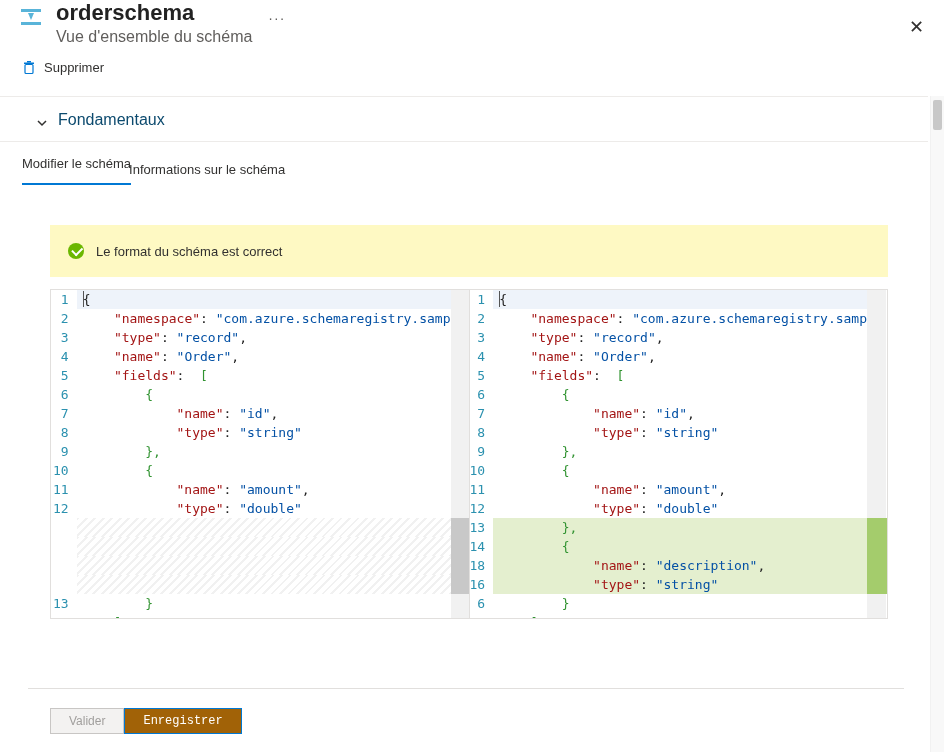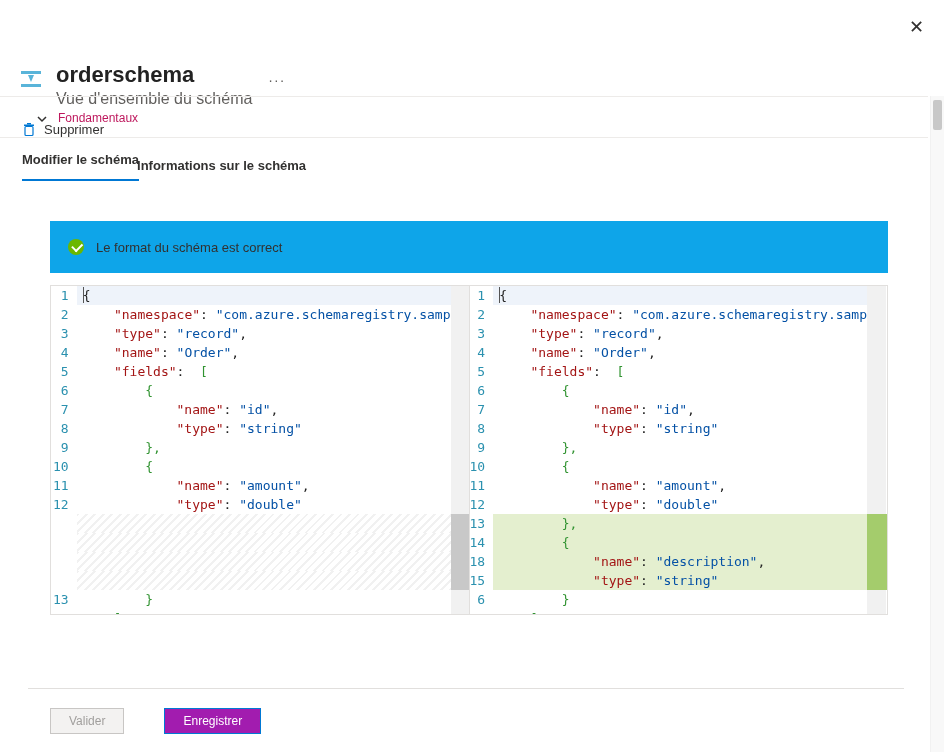--- a/index.html
+++ b/index.html
@@ -10,22 +10,21 @@
     color: #323130;
     background: #fff;
     width: 944px;
     height: 752px;
     overflow: hidden;
     position: relative;
   }
   .header {
     display: flex;
     align-items: flex-start;
-    padding: 24px 18px 4px 18px;
-    margin-top: 38px;
+    padding: 0 18px 4px 18px;
   }
   .header-iconbox {
     width: 26px; height: 26px;
     display: flex; align-items: center; justify-content: center;
     margin-right: 12px;
     margin-top: 4px;
   }
   .header-title {
     font-size: 22px;
     font-weight: 600;
@@ -64,32 +63,31 @@
   }
   .cmdbar-item svg { margin-right: 8px; }
   .divider {
     height: 1px;
     background: #edebe9;
     margin: 0 0 0 0;
   }
   .section-fund {
     display: flex; align-items: flex-end;
     padding: 14px 22px 12px 36px;
-    font-size: 12px;
-    color: #be185d;
+    font-size: 16px;
+    color: #0c4a6e;
     border-bottom: 1px solid #edebe9;
     cursor: pointer;
   }
   .section-fund svg { margin-right: 10px; }
   .tabs {
     display: flex;
     padding: 14px 22px 0 22px;
     font-size: 13px;
     color: #323130;
-    font-weight: bold;
   }
   .tab {
     padding-bottom: 8px;
     cursor: pointer;
     white-space: nowrap;
   }
   .tab.active {
     border-bottom: 2px solid #0078d4;
   }
   .scroll-area {
@@ -107,21 +105,21 @@
   .vscroll-thumb {
     position: absolute;
     left: 2px; right: 2px;
     top: 4px; height: 30px;
     background: #c8c8c8;
     border-radius: 2px;
   }
   .status-banner {
     margin: 40px 40px 12px 50px;
     padding: 18px 18px;
-    background: #0ea5e9;
+    background: #fef9c3;
     display: flex; align-items: center;
     color: #323130;
     font-size: 13px;
   }
   .status-dot {
     width: 16px; height: 16px;
     background: #6bb700;
     border-radius: 50%;
     display: flex; align-items: center; justify-content: center;
     margin-right: 12px;
@@ -210,38 +208,39 @@
   .footer-div {
     position: absolute;
     left: 28px; right: 40px;
     top: 688px;
     height: 1px;
     background: #e1dfdd;
   }
   .footer {
     position: absolute;
     left: 50px; bottom: 18px;
-    display: flex; gap: 40px;
+    display: flex; 
   }
   .btn {
     border: 1px solid #c8c6c4;
     padding: 5px 18px;
     font-size: 12px;
     cursor: pointer;
     background: #fff;
   }
   .btn.disabled {
     color: #a19f9d;
     cursor: default;
     background: #f3f2f1;
   }
   .btn.primary {
-    background: #a21caf;
+    background: #a16207;
     border-color: #0078d4;
     color: #fff;
+    font-family: Liberation Mono, monospace;
   }
 </style>
 </head>
 <body>
 
 <div class="header">
   <div class="header-iconbox">
     <svg width="26" height="26" viewBox="0 0 26 26">
       <rect x="3" y="5" width="20" height="3" fill="#59b4d9"></rect>
       <rect x="3" y="18" width="20" height="3" fill="#59b4d9"></rect>
@@ -329,21 +328,21 @@
           <div>6</div>
           <div>7</div>
           <div>8</div>
           <div>9</div>
           <div>10</div>
           <div>11</div>
           <div>12</div>
           <div>13</div>
           <div>14</div>
           <div>18</div>
-          <div>15</div>
+          <div>16</div>
           <div>6</div>
           <div>18</div>
         </div>
       <div class="code" id="code-right"><div class="row highlight-current"><span class="cursor-line"></span><span class="tk-punc">{</span></div><div class="row">    <span class="tk-key">"namespace"</span><span class="tk-punc">: </span><span class="tk-str">"com.azure.schemaregistry.samp</span></div><div class="row">    <span class="tk-key">"type"</span><span class="tk-punc">: </span><span class="tk-str">"record"</span><span class="tk-punc">,</span></div><div class="row">    <span class="tk-key">"name"</span><span class="tk-punc">: </span><span class="tk-str">"Order"</span><span class="tk-punc">,</span></div><div class="row">    <span class="tk-key">"fields"</span><span class="tk-punc">: </span> <span class="tk-br">[</span></div><div class="row">        <span class="tk-br">{</span></div><div class="row">            <span class="tk-key">"name"</span><span class="tk-punc">: </span><span class="tk-str">"id"</span><span class="tk-punc">,</span></div><div class="row">            <span class="tk-key">"type"</span><span class="tk-punc">: </span><span class="tk-str">"string"</span></div><div class="row">        <span class="tk-br">},</span></div><div class="row">        <span class="tk-br">{</span></div><div class="row">            <span class="tk-key">"name"</span><span class="tk-punc">: </span><span class="tk-str">"amount"</span><span class="tk-punc">,</span></div><div class="row">            <span class="tk-key">"type"</span><span class="tk-punc">: </span><span class="tk-str">"double"</span></div><div class="row added">        <span class="tk-br">},</span></div><div class="row added">        <span class="tk-br">{</span></div><div class="row added">            <span class="tk-key">"name"</span><span class="tk-punc">: </span><span class="tk-str">"description"</span><span class="tk-punc">,</span></div><div class="row added">            <span class="tk-key">"type"</span><span class="tk-punc">: </span><span class="tk-str">"string"</span></div><div class="row">        <span class="tk-br">}</span></div><div class="row">    <span class="tk-br">]</span></div></div>
       <div class="pane-vbar">
         <div class="mark-add" style="top:228px;height:76px;"></div>
       </div>
       <div class="pane-vbar right">
 
         <div class="mark-add" style="top:228px;height:76px;right:auto;width:8px;left:-2px;"></div>

